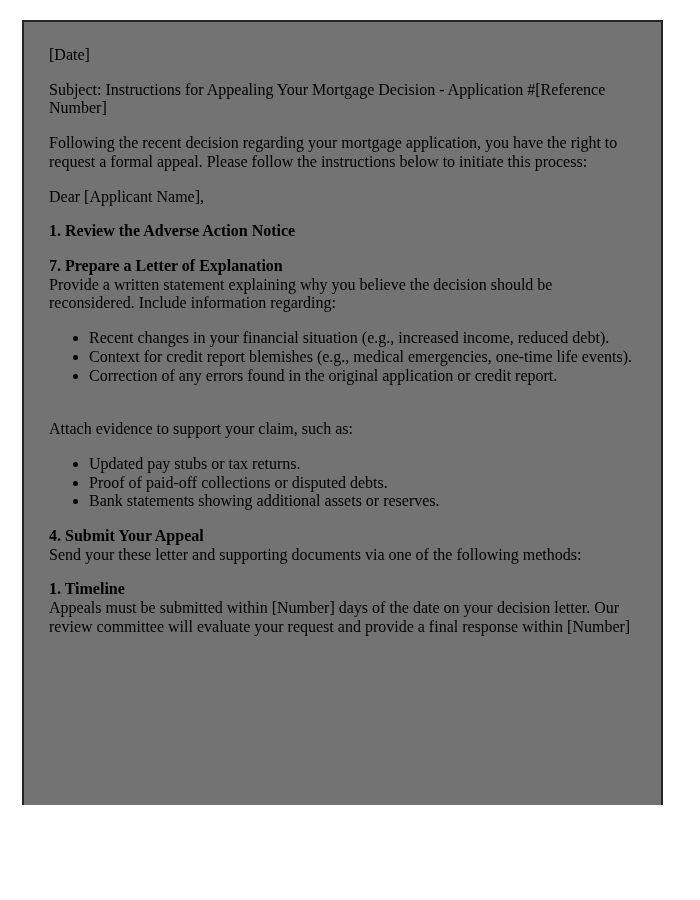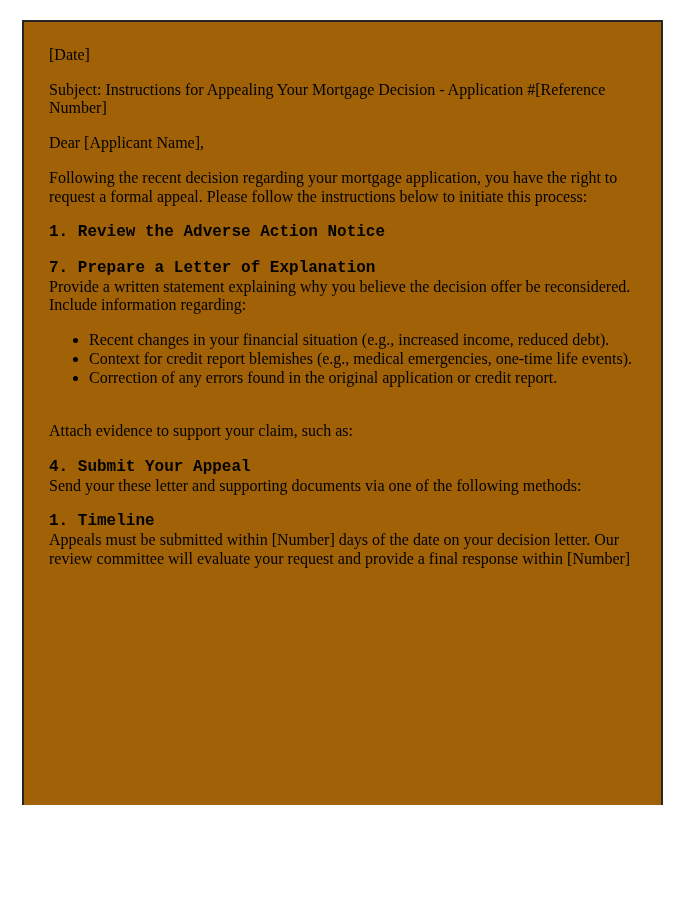--- a/index.html
+++ b/index.html
@@ -21,56 +21,61 @@
   .page-frame {
     position: absolute;
     left: 22px;
     top: 20px;
     width: 641px;
     height: 785px;
     border: 2px solid #262626;
     border-bottom: none;
     padding: 8px 27px 0 25px;
     overflow: hidden;
-    background: #a16207;
+    background: #737373;
   }
   p { margin: 16px 0; }
   ul { margin: 16px 0; padding: 0 0 0 40px; }
   li { margin: 0; padding: 0; }
-  strong { font-weight: bold; font-family: Liberation Mono, monospace; }
+  strong { font-weight: bold; }
 </style>
 </head>
 <body>
 
 <div class="page-frame">
 
   <p>[Date]</p>
 
 
   <p>Subject: Instructions for Appealing Your Mortgage Decision - Application #[Reference Number]</p>
 
+  <p>Following the recent decision regarding your mortgage application, you have the right to request a formal appeal. Please follow the instructions below to initiate this process:</p>
+
   <p>Dear [Applicant Name],</p>
-
-  <p>Following the recent decision regarding your mortgage application, you have the right to request a formal appeal. Please follow the instructions below to initiate this process:</p>
 
   <p><strong>1. Review the Adverse Action Notice</strong><br>
     </p>
 
   <p><strong>7. Prepare a Letter of Explanation</strong><br>
-    <span>Provide a written statement explaining why you believe the decision offer be reconsidered. Include information regarding:</span></p>
+    <span>Provide a written statement explaining why you believe the decision should be reconsidered. Include information regarding:</span></p>
 
   <ul>
     <li>Recent changes in your financial situation (e.g., increased income, reduced debt).</li>
     <li>Context for credit report blemishes (e.g., medical emergencies, one-time life events).</li>
     <li>Correction of any errors found in the original application or credit report.</li>
   </ul>
 
   <p><br>
     <span>Attach evidence to support your claim, such as:</span></p>
 
+  <ul>
+    <li>Updated pay stubs or tax returns.</li>
+    <li>Proof of paid-off collections or disputed debts.</li>
+    <li>Bank statements showing additional assets or reserves.</li>
+  </ul>
 
   <p><strong>4. Submit Your Appeal</strong><br>
     <span>Send your these letter and supporting documents via one of the following methods:</span></p>
 
 
   <p><strong>1. Timeline</strong><br>
     <span>Appeals must be submitted within [Number] days of the date on your decision letter. Our review committee will evaluate your request and provide a final response within [Number]</span></p>
 
 </div>
 

